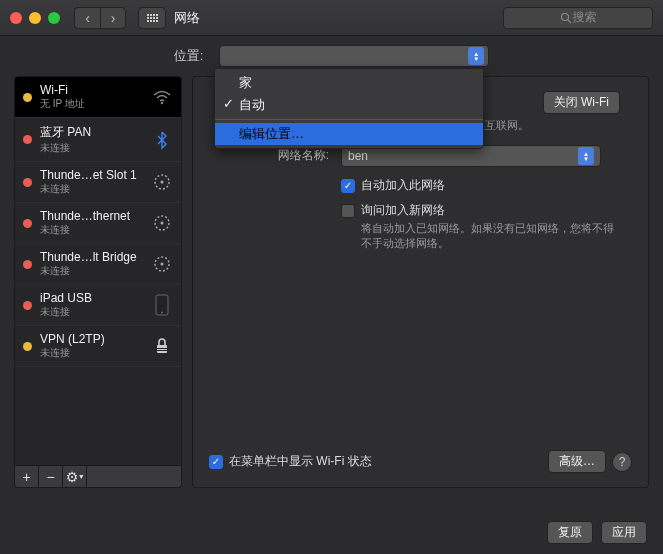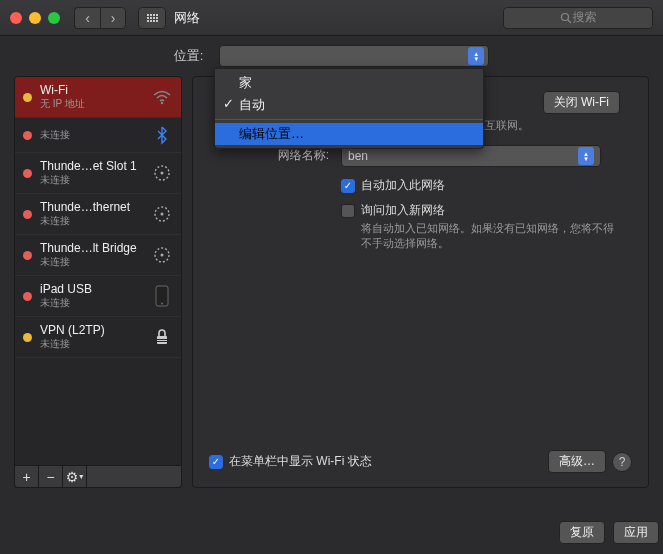--- a/index.html
+++ b/index.html
@@ -31,21 +31,21 @@
 .dd-item { padding: 2px 10px 2px 24px; font-size: 13px; color: #eee; position: relative; }
 .dd-item.checked::before { content: "✓"; position: absolute; left: 8px; }
 .dd-sep { height: 1px; background: #555; margin: 3px 0; }
 .dd-item.hl { background: #2b6cdf; color: #000000; }
 
 
 .main { display: flex; padding: 0 14px; gap: 10px; }
 .sidebar { width: 168px; display: flex; flex-direction: column; }
 .svc-list { flex: 1; background: #262628; border: 1px solid #1a1a1a; border-radius: 4px 4px 0 0; overflow: hidden; height: 390px; }
 .svc { display: flex; align-items: center; padding: 6px 8px; gap: 8px; border-bottom: 1px solid #2f2f31; }
-.svc.sel { background: #7f1d1d; }
+.svc.sel { background: #000000; }
 .dot { width: 9px; height: 9px; border-radius: 50%; flex-shrink: 0; }
 .dot.red { background: #e85d55; } .dot.yellow { background: #e8b93c; }
 .svc-txt { flex: 1; overflow: hidden; }
 .svc-name { font-size: 12px; color: #eee; white-space: nowrap; overflow: hidden; text-overflow: ellipsis; }
 .svc-sub { font-size: 10px; color: #999; }
 .svc-icon { width: 22px; height: 22px; display: flex; align-items: center; justify-content: center; color: #aaa; font-size: 16px; }
 .svc-toolbar { height: 22px; background: #3a3a3c; border: 1px solid #1a1a1a; border-top: none; border-radius: 0 0 4px 4px; display: flex; }
 .tb { width: 24px; display: flex; align-items: center; justify-content: center; color: #ddd; font-size: 14px; border-right: 1px solid #1a1a1a; }
 
 
@@ -59,21 +59,21 @@
 .hint { color: #999; font-size: 11px; margin-top: 4px; }
 .selbox { background: #555; border: 1px solid #222; border-radius: 4px; height: 22px; display: flex; align-items: center; padding: 0 6px; justify-content: space-between; width: 260px; }
 .cbrow { display: flex; align-items: center; gap: 6px; margin-bottom: 8px; }
 .cb { width: 14px; height: 14px; border-radius: 3px; border: 1px solid #222; background: #555; display: flex; align-items: center; justify-content: center; font-size: 10px; color: #fff; }
 .cb.on { background: #2b6cdf; border-color: #2b6cdf; }
 .subhint { color: #999; font-size: 11px; margin-left: 20px; margin-top: 2px; line-height: 1.4; }
 .bottom-row { position: absolute; bottom: 14px; left: 16px; right: 16px; display: flex; justify-content: space-between; align-items: center; }
 .helpbtn { width: 20px; height: 20px; border-radius: 50%; background: #555; border: 1px solid #222; color: #ccc; display: flex; align-items: center; justify-content: center; font-size: 12px; margin-left: 6px; }
 
 
-.footer { position: absolute; bottom: 10px; right: 4px; display: flex; gap: 8px; }
+.footer { position: absolute; bottom: 10px; right: 16px; display: flex; gap: 8px; }
 
 svg { display: block; }
 </style>
 </head>
 <body>
 
 <div class="titlebar">
   <div class="traffic">
     <div class="tl red"></div>
     <div class="tl yellow"></div>
@@ -137,20 +137,21 @@
               <path d="M2 8 Q10 1 18 8" fill="none" stroke="#888" stroke-width="1.6"></path>
               <path d="M5 11 Q10 6 15 11" fill="none" stroke="#888" stroke-width="1.6"></path>
               <path d="M8 14 Q10 12 12 14" fill="none" stroke="#888" stroke-width="1.6"></path>
               <circle cx="10" cy="16" r="1.2" fill="#888"></circle>
             </svg>
           </div>
         </div>
         <div class="svc">
           <div class="dot red"></div>
           <div class="svc-txt">
+            <div class="svc-name">蓝牙 PAN</div>
             <div class="svc-sub">未连接</div>
           </div>
           <div class="svc-icon">
             <svg width="20" height="20" viewBox="0 0 20 20">
               <path d="M10 2 L14 6 L10 10 L14 14 L10 18 L10 2 M6 6 L14 14 M6 14 L14 6" fill="none" stroke="#3b82f6" stroke-width="1.4"></path>
             </svg>
           </div>
         </div>
         <div class="svc">
           <div class="dot red"></div>

